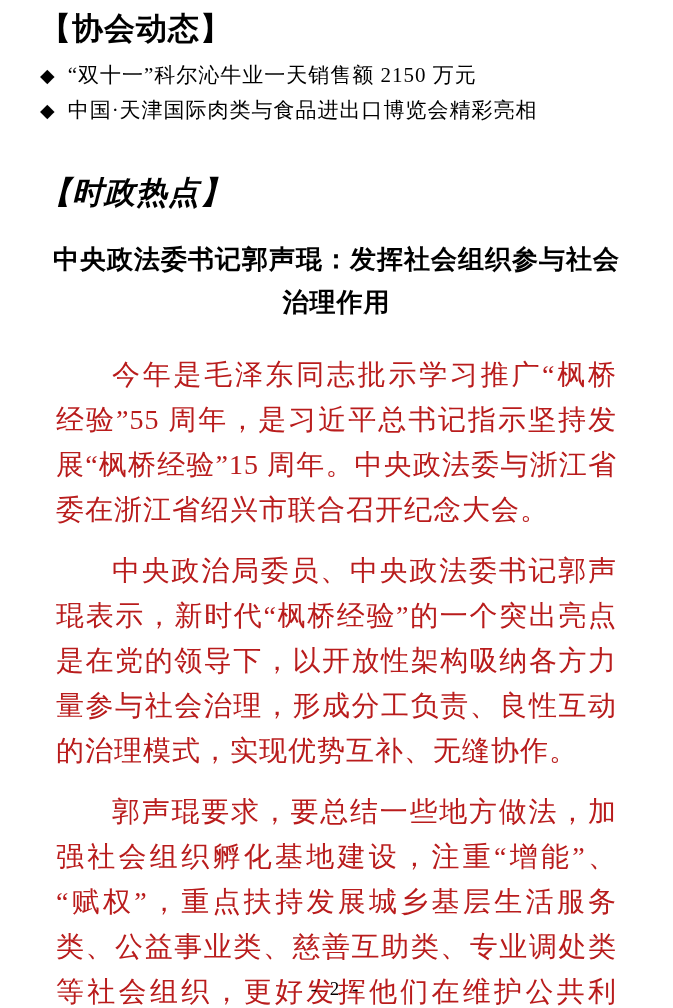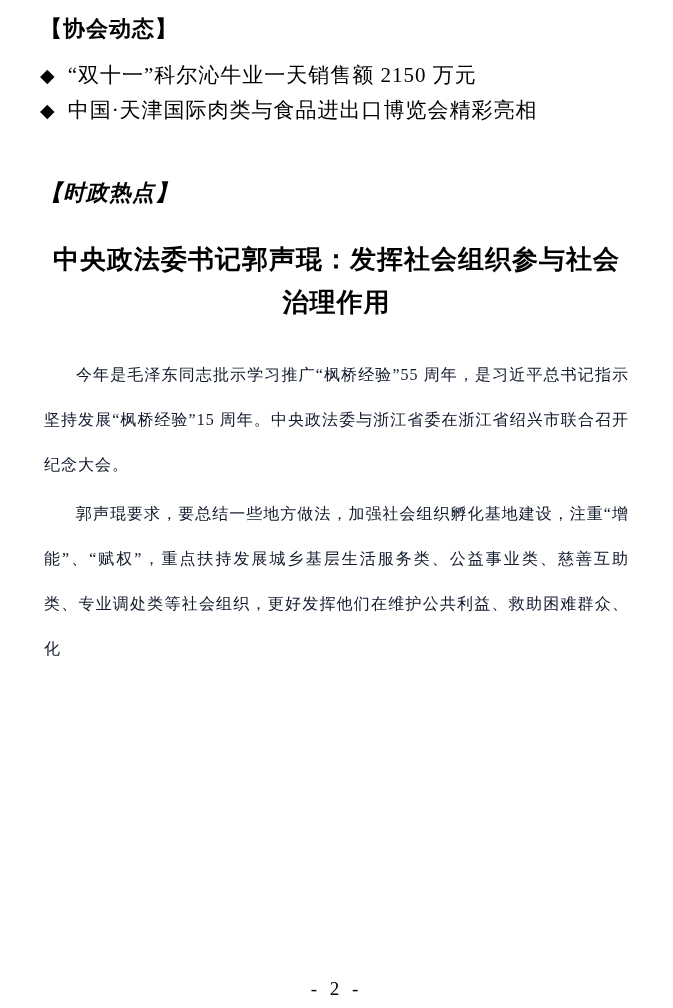--- a/index.html
+++ b/index.html
@@ -14,21 +14,21 @@
     box-sizing: border-box;
     background: #ffffff;
     color: #000000;
     padding: 12px 40px 0 40px;
     overflow: hidden;
     font-family: "Liberation Serif", "DejaVu Serif", serif;
   }
   .section-header {
     font-family: "Liberation Sans", "DejaVu Sans", sans-serif;
     font-weight: bold;
-    font-size: 22px;
+    font-size: 31px;
     line-height: 30px;
     letter-spacing: 1px;
     color: #000000;
   }
   .section-header.association {
     margin-top: 2px;
     margin-bottom: 14px;
   }
   .section-header.politics {
     margin-top: 50px;
@@ -60,27 +60,27 @@
     font-weight: bold;
     font-size: 26px;
     line-height: 43px;
     letter-spacing: 1px;
     font-family: "Liberation Serif", "DejaVu Serif", serif;
   }
   .title-line {
     display: block;
   }
   .body-para {
-    margin: 4px;
-    font-size: 16px;
+    margin: 16px;
+    font-size: 28px;
     line-height: 45px;
     letter-spacing: 1px;
     text-indent: 2em;
     text-align: justify;
-    color: #0f172a;
+    color: #b91c1c;
   }
   .page-footer {
     position: absolute;
     left: 0;
     bottom: 8px;
     width: 100%;
     text-align: center;
   }
   .page-number {
     font-size: 19px;
@@ -108,20 +108,21 @@
 
   <div class="section-header politics">【时政热点】</div>
 
   <h1 class="article-title">
     <span class="title-line">中央政法委书记郭声琨：发挥社会组织参与社会</span>
     <span class="title-line">治理作用</span>
   </h1>
 
   <p class="body-para">今年是毛泽东同志批示学习推广“枫桥经验”55 周年，是习近平总书记指示坚持发展“枫桥经验”15 周年。中央政法委与浙江省委在浙江省绍兴市联合召开纪念大会。</p>
 
+  <p class="body-para">中央政治局委员、中央政法委书记郭声琨表示，新时代“枫桥经验”的一个突出亮点是在党的领导下，以开放性架构吸纳各方力量参与社会治理，形成分工负责、良性互动的治理模式，实现优势互补、无缝协作。</p>
 
 
   <p class="body-para">郭声琨要求，要总结一些地方做法，加强社会组织孵化基地建设，注重“增能”、“赋权”，重点扶持发展城乡基层生活服务类、公益事业类、慈善互助类、专业调处类等社会组织，更好发挥他们在维护公共利益、救助困难群众、化</p>
 
   <div class="page-footer">
     <span class="page-number">- 2 -</span>
   </div>
 
 </div>
 

